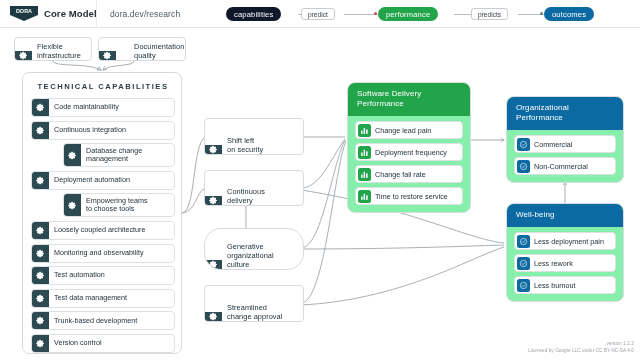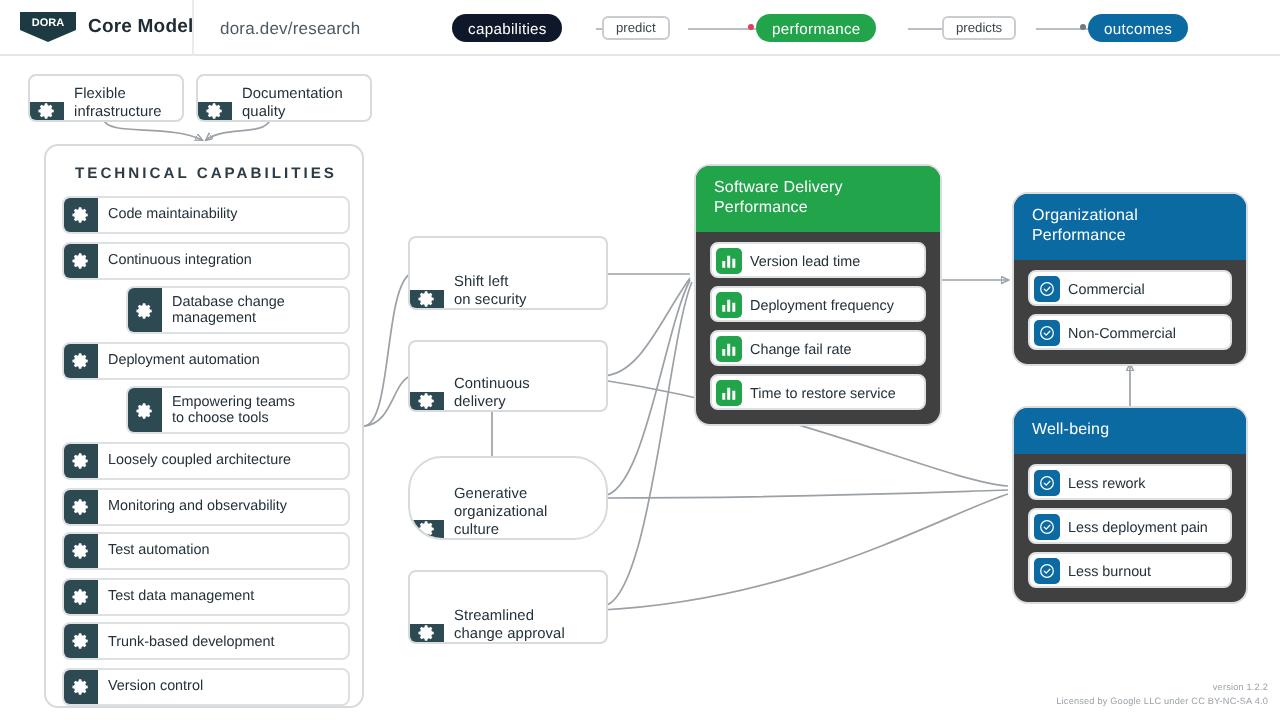--- a/index.html
+++ b/index.html
@@ -103,21 +103,21 @@
   .tc-item .txt { flex: 1; display: flex; align-items: center; padding: 2px 3px 2px 5px;
     font-size: 7.2px; color: #23313a; line-height: 1.2; }
   .tc-item.tall { min-height: 24px; margin-left: 32px; }
 
   
   .mid { width: 100px; }
   .mid .txt { font-size: 7.4px; }
 
   
   .panel {
-    position: absolute; background: #404040;
+    position: absolute; background: #86efac;
     border: 1px solid #d9dde0; border-radius: 8px; overflow: hidden;
   }
   .panel-head {
     padding: 6px 8px 7px 9px; color: #fff; font-size: 8px; line-height: 1.28;
     font-weight: normal; letter-spacing: .1px;
   }
   .panel-body { padding: 5px 7px 7px 7px; }
   .row {
     display: flex; align-items: center; background: #fff;
     border: 1px solid #dde1e4; border-radius: 4px; min-height: 16px;
@@ -218,21 +218,21 @@
 infrastructure</span>
   </div>
 
   <div class="chip card-top" style="left:98px; top:37px; width:88px;">
     <span class="tile">
       <svg viewBox="0 0 24 24">
           <path fill="#ffffff" d="M12 8.2a3.8 3.8 0 100 7.6 3.8 3.8 0 000-7.6zm0 5.6a1.8 1.8 0 110-3.6 1.8 1.8 0 010 3.6z"></path>
           <path fill="#ffffff" d="M21 13.6v-3.2l-2.4-.5a6.9 6.9 0 00-.8-1.9l1.3-2L16.8 3.7l-2 1.3a6.9 6.9 0 00-1.9-.8L12.4 1.8H9.2L8.7 4.2a6.9 6.9 0 00-1.9.8l-2-1.3L2.5 6l1.3 2a6.9 6.9 0 00-.8 1.9l-2.4.5v3.2l2.4.5c.2.7.5 1.3.8 1.9l-1.3 2 2.3 2.3 2-1.3c.6.4 1.2.6 1.9.8l.5 2.4h3.2l.5-2.4c.7-.2 1.3-.5 1.9-.8l2 1.3 2.3-2.3-1.3-2c.4-.6.6-1.2.8-1.9l2.4-.5z"></path>
         </svg>
     </span>
-    <span class="txt" style="white-space:pre-line;">Documentation
+    <span class="txt" style="white-space:pre-line;margin-left:13px;">Documentation
 quality</span>
   </div>
 
   <div class="tc-panel">
     <div class="tc-title">TECHNICAL CAPABILITIES</div>
     <div class="tc-list" id="tc-list">
         <div class="tc-item">
           <span class="tile">
             <svg viewBox="0 0 24 24">
               <path fill="#ffffff" d="M12 8.2a3.8 3.8 0 100 7.6 3.8 3.8 0 000-7.6zm0 5.6a1.8 1.8 0 110-3.6 1.8 1.8 0 010 3.6z"></path>
@@ -386,21 +386,21 @@
 Performance</div>
     <div class="panel-body" id="sdp-list">
         <div class="row">
           <span class="badge">
             <svg viewBox="0 0 24 24">
               <rect x="3" y="12" width="4" height="9" fill="#ffffff"></rect>
               <rect x="9.6" y="5" width="4" height="16" fill="#ffffff"></rect>
               <rect x="16.4" y="9" width="4" height="12" fill="#ffffff"></rect>
             </svg>
           </span>
-          <span class="rtxt">Version lead time</span>
+          <span class="rtxt">Change lead pain</span>
         </div>
         <div class="row">
           <span class="badge">
             <svg viewBox="0 0 24 24">
               <rect x="3" y="12" width="4" height="9" fill="#ffffff"></rect>
               <rect x="9.6" y="5" width="4" height="16" fill="#ffffff"></rect>
               <rect x="16.4" y="9" width="4" height="12" fill="#ffffff"></rect>
             </svg>
           </span>
           <span class="rtxt">Deployment frequency</span>
@@ -456,30 +456,30 @@
   <div class="panel wb">
     <div class="panel-head" style="white-space:pre-line;">Well-being</div>
     <div class="panel-body" id="wb-list">
         <div class="row">
           <span class="badge">
             <svg viewBox="0 0 24 24">
               <circle cx="12" cy="12" r="8.4" fill="none" stroke="#ffffff" stroke-width="1.7"></circle>
               <path d="M8.3 12.2l2.6 2.6 4.9-5.2" fill="none" stroke="#ffffff" stroke-width="1.7" stroke-linecap="round" stroke-linejoin="round"></path>
             </svg>
           </span>
-          <span class="rtxt">Less rework</span>
+          <span class="rtxt">Less deployment pain</span>
         </div>
         <div class="row">
           <span class="badge">
             <svg viewBox="0 0 24 24">
               <circle cx="12" cy="12" r="8.4" fill="none" stroke="#ffffff" stroke-width="1.7"></circle>
               <path d="M8.3 12.2l2.6 2.6 4.9-5.2" fill="none" stroke="#ffffff" stroke-width="1.7" stroke-linecap="round" stroke-linejoin="round"></path>
             </svg>
           </span>
-          <span class="rtxt">Less deployment pain</span>
+          <span class="rtxt">Less rework</span>
         </div>
         <div class="row">
           <span class="badge">
             <svg viewBox="0 0 24 24">
               <circle cx="12" cy="12" r="8.4" fill="none" stroke="#ffffff" stroke-width="1.7"></circle>
               <path d="M8.3 12.2l2.6 2.6 4.9-5.2" fill="none" stroke="#ffffff" stroke-width="1.7" stroke-linecap="round" stroke-linejoin="round"></path>
             </svg>
           </span>
           <span class="rtxt">Less burnout</span>
         </div>

